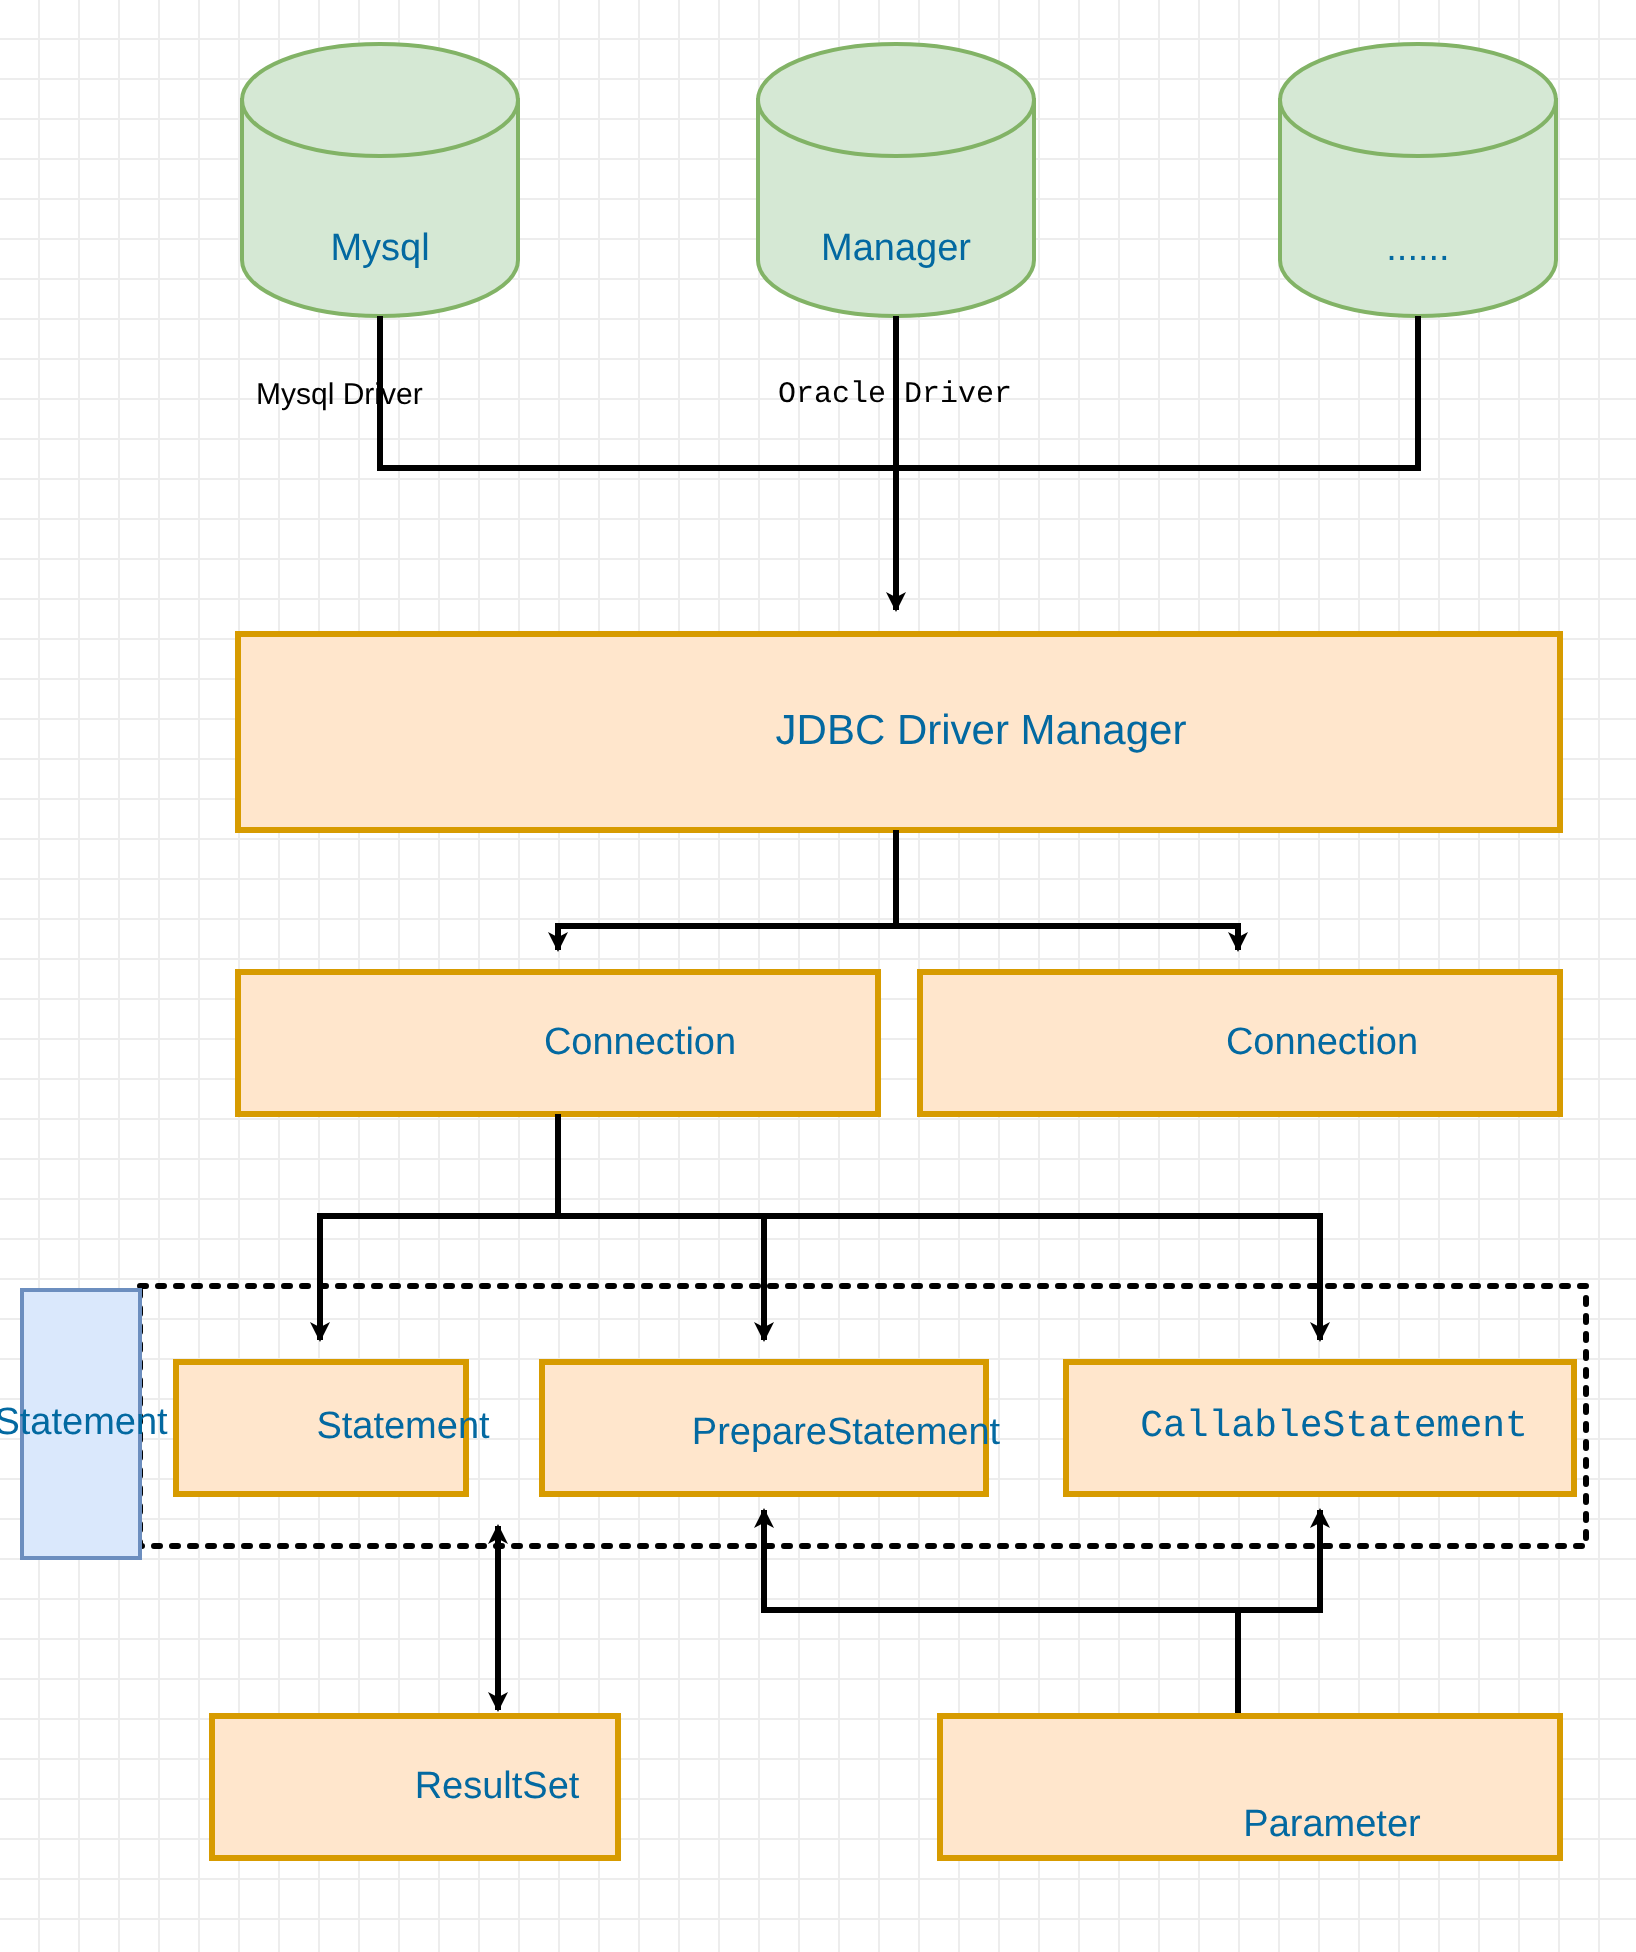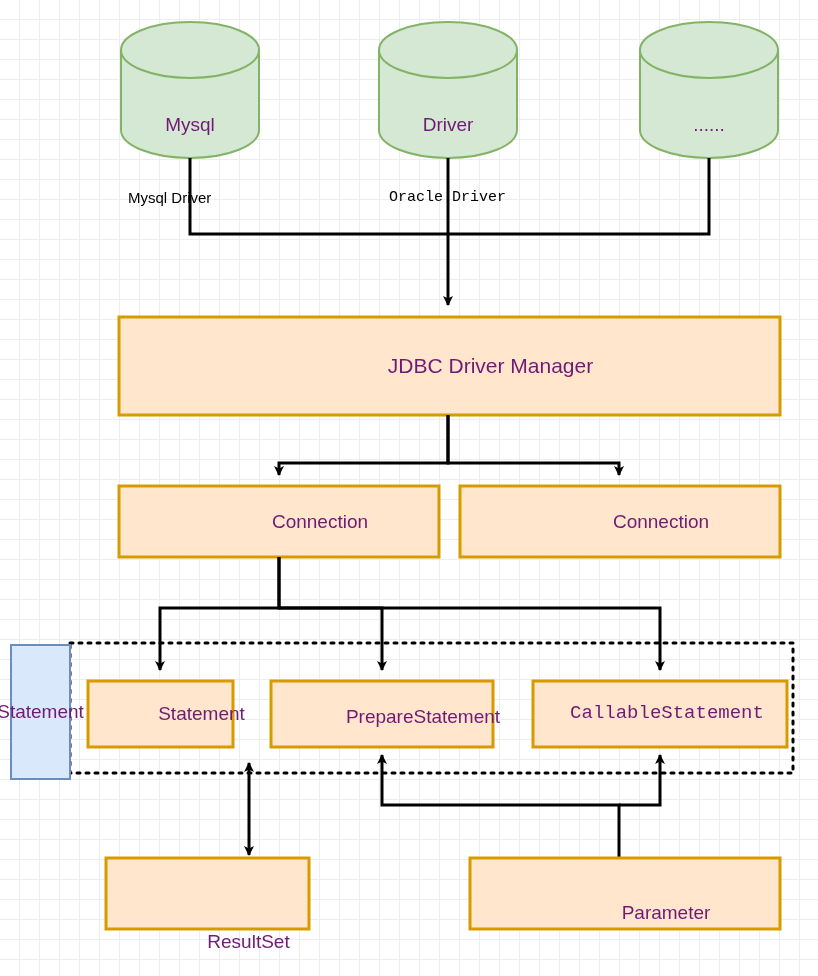--- a/index.html
+++ b/index.html
@@ -39,21 +39,21 @@
   }
 
   
   .node {
     position: absolute;
     z-index: 3;
     box-sizing: border-box;
     display: flex;
     align-items: center;
     justify-content: center;
-    color: #701a75;
+    color: #0369a1;
     text-align: center;
     line-height: 1.15;
   }
 
   .proc-box {
     background: #ffe6cc;
     border: 2px solid #d79b00;
     font-size: 19px;
     margin-left: 41px;
   }
@@ -146,33 +146,33 @@
     <path d="M619,805 L660,805 L660,755" marker-end="url(#arrow-end)"></path>
   </g>
 
   <rect x="106" y="858" width="203" height="71" fill="#ffe6cc" stroke="#d79b00" stroke-width="3"></rect>
   <rect x="470" y="858" width="310" height="71" fill="#ffe6cc" stroke="#d79b00" stroke-width="3"></rect>
 
   <rect x="11" y="645" width="59" height="134" fill="#dae8fc" stroke="#6c8ebf" stroke-width="2"></rect>
 </svg>
 
 <div class="node db-label" style="left:121px; top:104px; width:138px; height:42px;">Mysql</div>
-<div class="node db-label" style="left:379px; top:104px; width:138px; height:42px;">Driver</div>
+<div class="node db-label" style="left:379px; top:104px; width:138px; height:42px;">Manager</div>
 <div class="node db-label" style="left:640px; top:104px; width:138px; height:42px;">......</div>
 
 <div class="edge-label" style="left:128px; top:189px;text-align:center;">Mysql Driver</div>
 <div class="edge-label" style="left:389px; top:189px;font-family:Liberation Mono, monospace;">Oracle Driver</div>
 
 <div class="node proc-box big" style="left:119px; top:317px; width:661px; height:98px; background:transparent; border:none;">JDBC Driver Manager</div>
 
 <div class="node proc-box" style="left:119px; top:486px; width:320px; height:71px; background:transparent; border:none;">Connection</div>
 <div class="node proc-box" style="left:460px; top:486px; width:320px; height:71px; background:transparent; border:none;">Connection</div>
 
 <div class="node proc-box" style="left:88px; top:681px; width:145px; height:66px; background:transparent; border:none;">Statement</div>
 <div class="node proc-box" style="left:271px; top:681px; width:222px; height:72px; background:transparent; border:none;">PrepareStatement</div>
 <div class="node proc-box" style="left:504px; top:681px; width:244px; height:66px; background:transparent; border:none;font-family:Liberation Mono, monospace;">CallableStatement</div>
 
-<div class="node proc-box" style="left:106px; top:906px; width:203px; height:71px; background:transparent; border:none;">ResultSet</div>
+<div class="node proc-box" style="left:106px; top:858px; width:203px; height:71px; background:transparent; border:none;">ResultSet</div>
 <div class="node proc-box" style="left:470px; top:877px; width:310px; height:71px; background:transparent; border:none;">Parameter</div>
 
 <div class="node" style="left:11px; top:645px; width:59px; height:134px; background:transparent; border:none; font-size:19px;">
   <span class="vtext">Statement</span>
 </div>
 
 </body></html>

